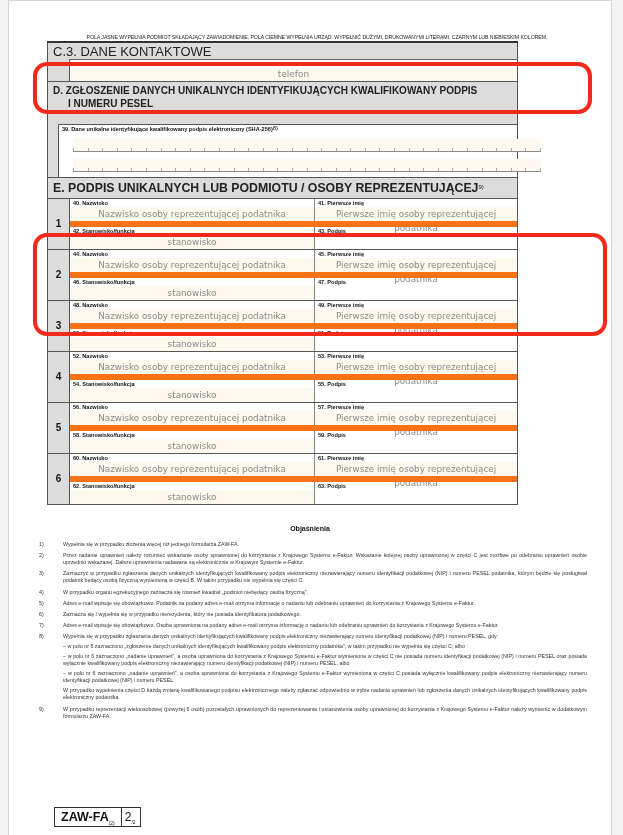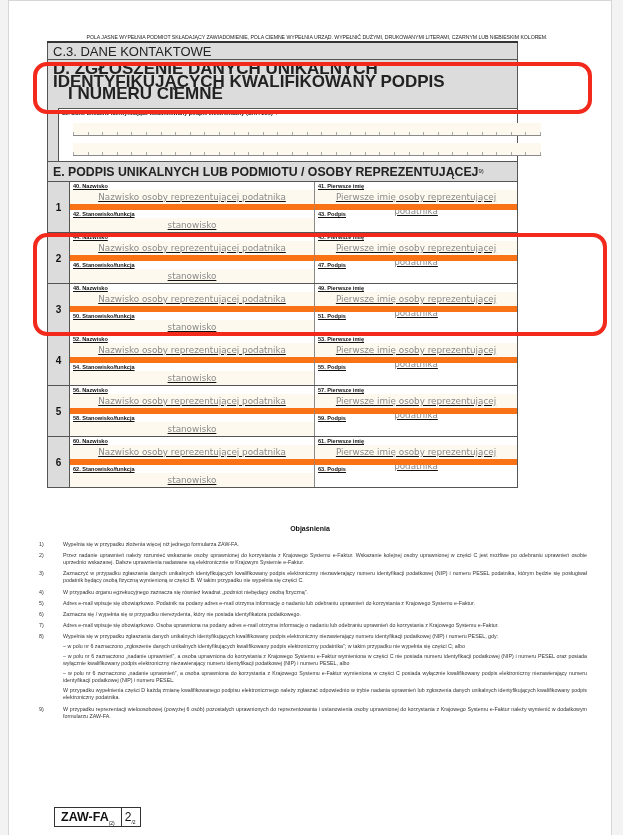--- a/index.html
+++ b/index.html
@@ -24,21 +24,21 @@
     border-top:2px solid #333;
   }
   .section {
     background:#dcdcdc;
     border-left:1px solid #555; border-right:1px solid #555; border-bottom:1px solid #555;
     position:relative;
   }
   .sec-title {
     font-size:13px; padding:2px 0 0 5px; line-height:14px; color:#222;
   }
-  .sec-title.bold { font-weight:bold; font-size:17px; line-height:12.5px; padding:3px 0 7px 5px; }
+  .sec-title.bold { font-weight:bold; font-size:10px; line-height:12.5px; padding:3px 0 14px 5px; }
   .sec-title.bold .indent { display:block; padding-left:15px; }
   sup.fn { font-size:6px; vertical-align:top; position:relative; top:-1px; font-weight:normal; }
   .c3-body { margin-left:21px; background:#fff; border-left:1px solid #555; }
   .field {
     border-top:1px solid #666; background:#fff; position:relative;
   }
   .field .lbl {
     font-size:5.6px; font-weight:bold; padding:1px 0 0 3px; line-height:7px; height:7px; display:block;
   }
   .field .val {
@@ -50,21 +50,21 @@
   .d-body { margin-left:10px; background:#fff; border-left:1px solid #555; border-top:1px solid #555; height:52px; position:relative; }
   .d-body .lbl { font-size:5.6px; font-weight:bold; padding:1px 0 0 3px; line-height:7px; }
   .comb { position:absolute; left:14px; width:468px; height:12px; background:#fdf9ef; display:flex; border-bottom:1px solid #8a8a8a; }
   .comb span { flex:1; border-right:1px solid #aaa; height:3px; align-self:flex-end; }
   .comb span:first-child { border-left:1px solid #aaa; }
   
   .e-grid { display:flex; flex-direction:column; }
   .e-row { display:flex; border-top:1px solid #555; }
   .e-num { width:21px; background:#dcdcdc; display:flex; align-items:center; justify-content:center; font-weight:bold; font-size:10px; border-right:1px solid #555; }
   .e-cells { flex:1; background:#fff; display:grid; grid-template-columns: 244px 1fr; }
-  .e-cell { position:relative; border-left:1px solid #888;text-decoration:underline; }
+  .e-cell { position:relative; border-left:1px solid #888; }
   .e-cell.left { border-left:none; }
   .e-cell.top-line { border-top:6px solid #f97316; }
   .e-cell .lbl { font-size:5.6px; font-weight:bold; padding:1px 0 0 3px; line-height:7px; height:7px; display:block; }
   .e-cell .val { display:block; background:#fdf9ef; height:14px; line-height:14px; text-align:center; font-family:"DejaVu Sans", sans-serif; font-size:8.8px; color:#8a8a8a; }
   .e-cell .empty { display:block; height:14px; background:#fff; }
   
   .hl { position:absolute; border:4px solid #f2291b; border-radius:14px; pointer-events:none; }
   
   .notes-title { position:absolute; left:0; width:602px; top:524px; text-align:center; font-size:7px; font-weight:bold; }
   .notes { position:absolute; left:30px; top:540px; width:548px; font-size:5.3px; line-height:7px; color:#333; }
@@ -82,27 +82,31 @@
 <body>
 
 <div class="page">
   <div class="top-note">POLA JASNE WYPEŁNIA PODMIOT SKŁADAJĄCY ZAWIADOMIENIE, POLA CIEMNE WYPEŁNIA URZĄD. WYPEŁNIĆ DUŻYMI, DRUKOWANYMI LITERAMI, CZARNYM LUB NIEBIESKIM KOLOREM.</div>
 
   <div class="form-wrap">
 
     <div class="section">
       <div class="sec-title">C.3. DANE KONTAKTOWE</div>
       <div class="c3-body">
+        <div class="field">
+          <span class="lbl"><span>37. Telefon</span></span>
+          <input class="val" value="telefon" style="">
+        </div>
       </div>
     </div>
 
     <div class="section">
       <div class="sec-title bold">
         <span>D. ZGŁOSZENIE DANYCH UNIKALNYCH IDENTYFIKUJĄCYCH KWALIFIKOWANY PODPIS</span>
-        <span class="indent">I NUMERU CIEMNE</span>
+        <span class="indent">I NUMERU PESEL</span>
       </div>
       <div class="d-body">
         <div class="lbl"><span>39. Dane unikalne identyfikujące kwalifikowany podpis elektroniczny (SHA-256)</span><sup class="fn">8)</sup></div>
         <div class="comb" style="top:14px;" id="comb1">
             <span></span>
             <span></span>
             <span></span>
             <span></span>
             <span></span>
             <span></span>

